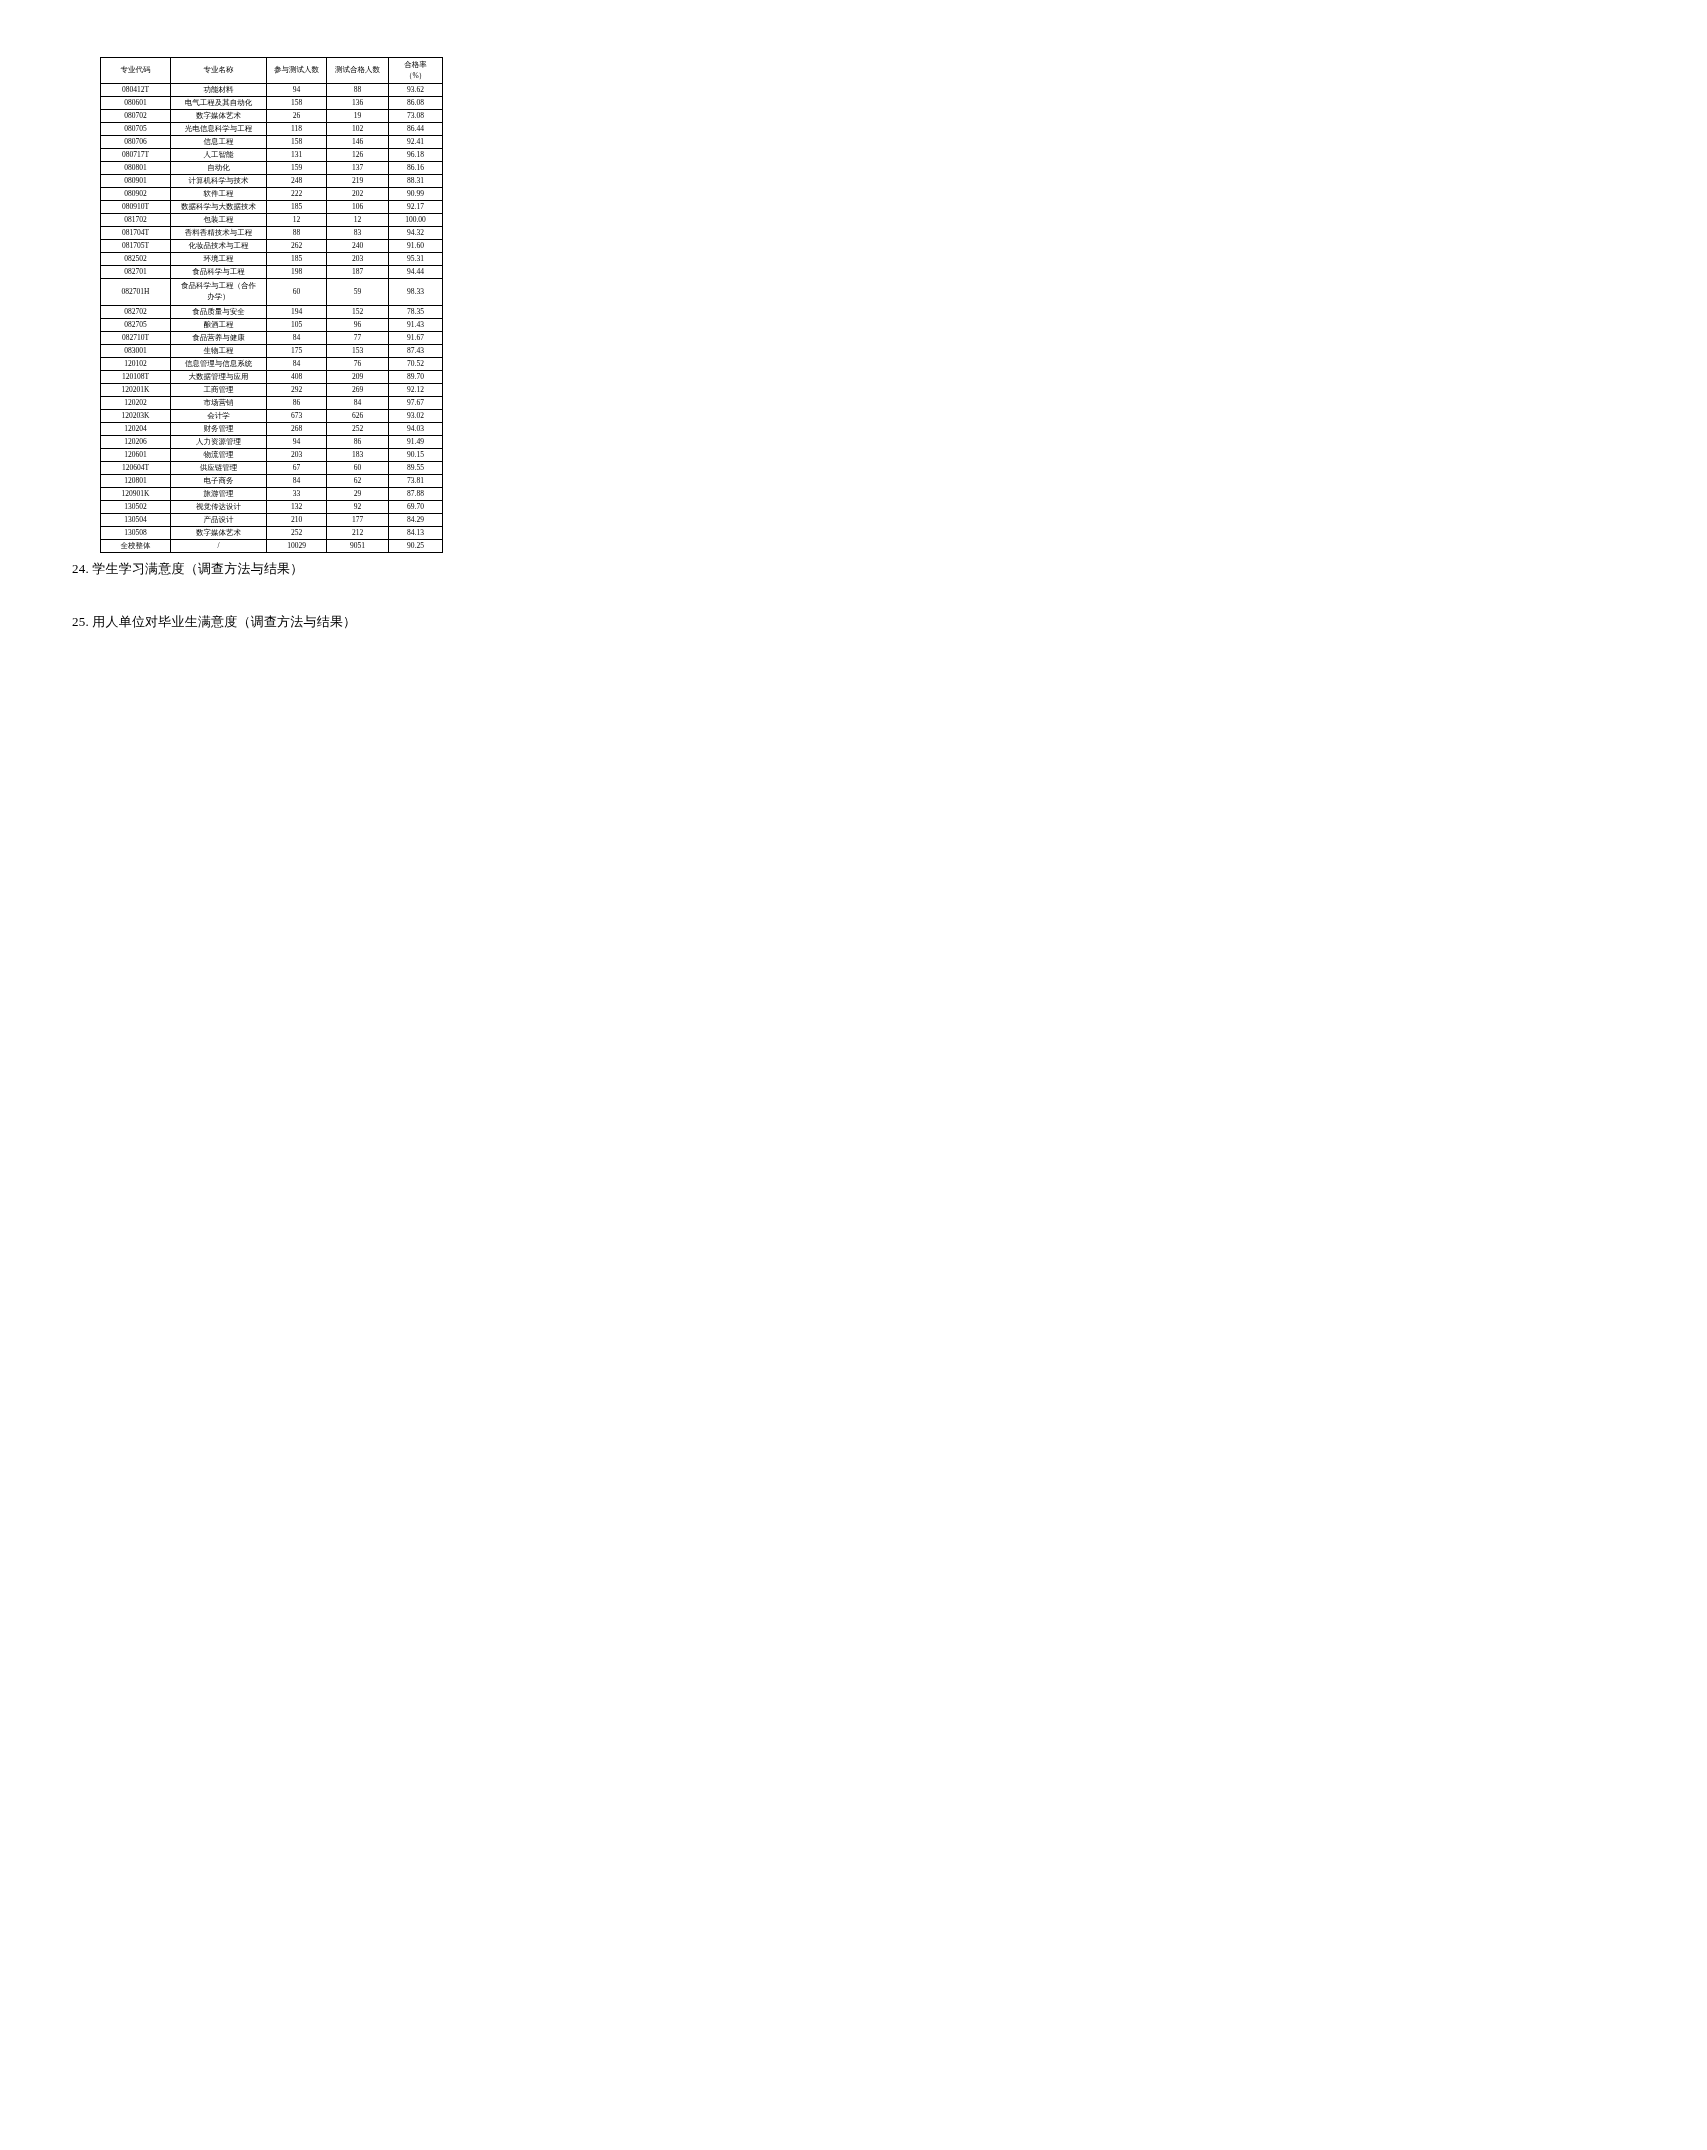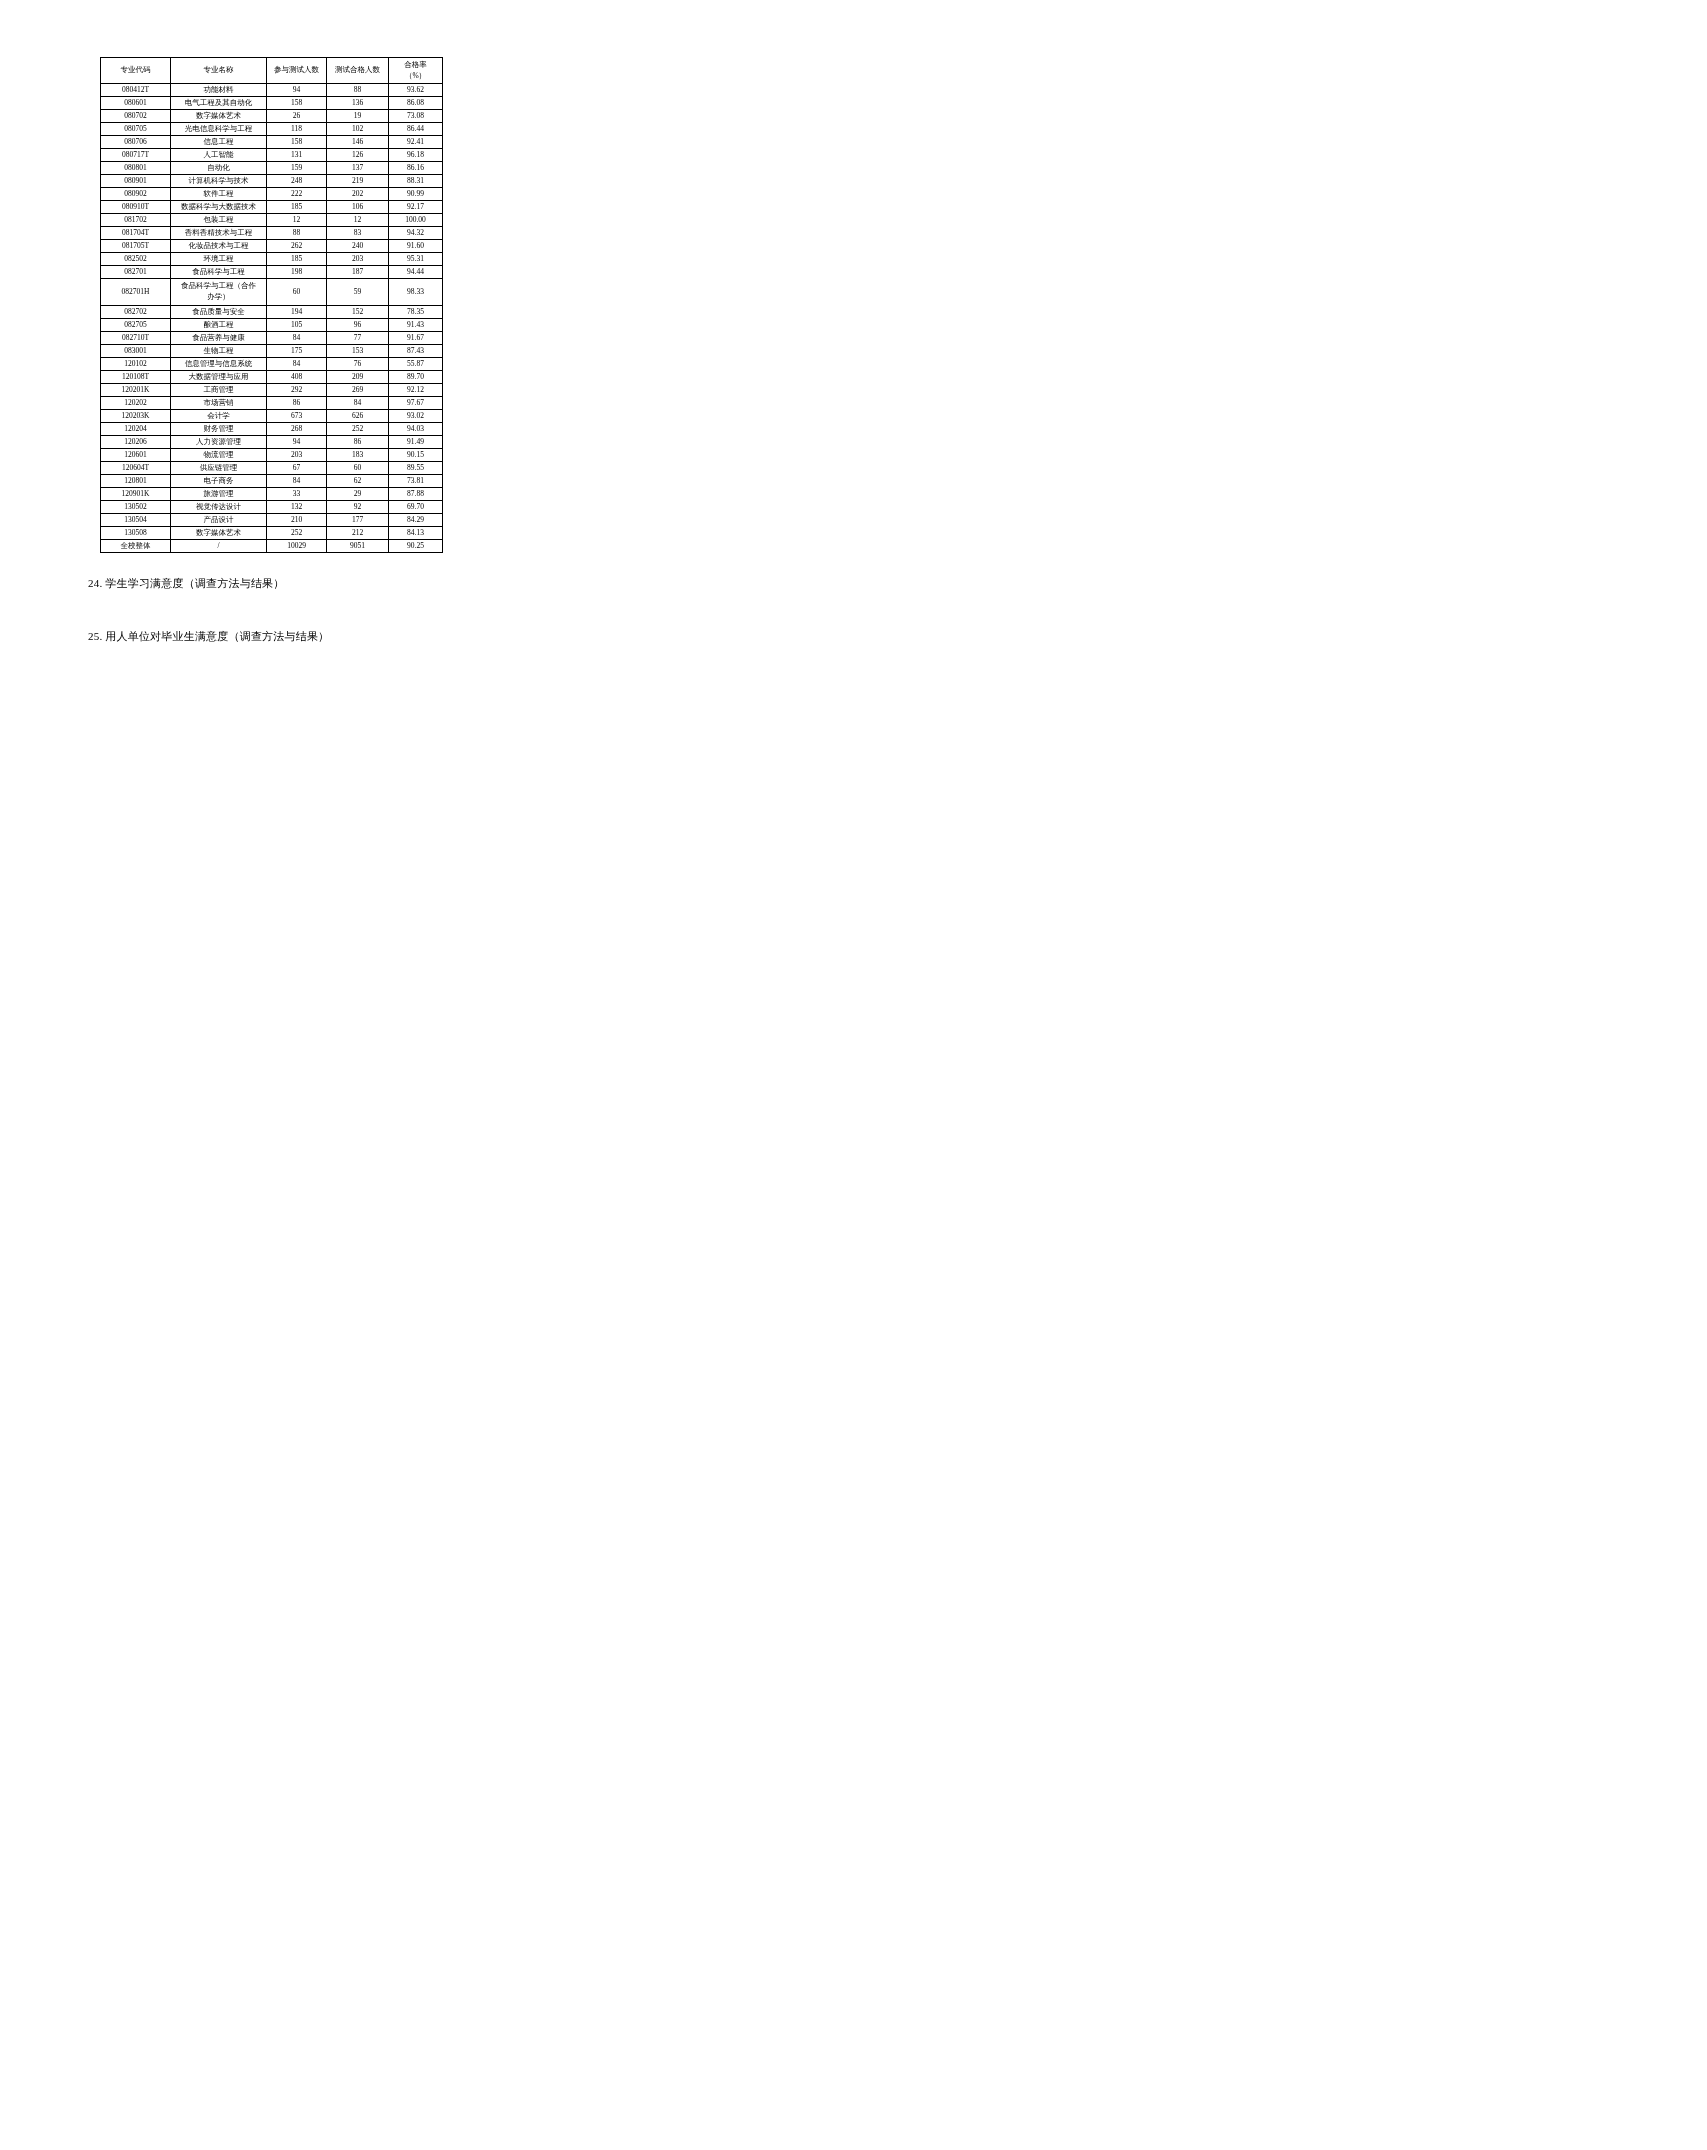--- a/index.html
+++ b/index.html
@@ -49,22 +49,22 @@
   
   table.stats-table tbody tr:nth-child(16) td {
     height: 26px;
   }
   table.stats-table tbody tr:nth-child(16) td:nth-child(2) {
     padding: 0 9.5px;
   }
   .section-heading {
     position: absolute;
     left: 72px;
-    margin: 16px;
-    font-size: 11px;
+    margin: 0;
+    font-size: 13px;
     white-space: nowrap;
     letter-spacing: 0.2px;
   }
   #section-24 { top: 560px; }
   #section-25 { top: 613px; }
 </style>
 </head>
 <body>
 
 <div class="page">
@@ -225,21 +225,21 @@
           <td>生物工程</td>
           <td>175</td>
           <td>153</td>
           <td>87.43</td>
         </tr>
         <tr>
           <td>120102</td>
           <td>信息管理与信息系统</td>
           <td>84</td>
           <td>76</td>
-          <td>55.87</td>
+          <td>70.52</td>
         </tr>
         <tr>
           <td>120108T</td>
           <td>大数据管理与应用</td>
           <td>408</td>
           <td>209</td>
           <td>89.70</td>
         </tr>
         <tr>
           <td>120201K</td>

